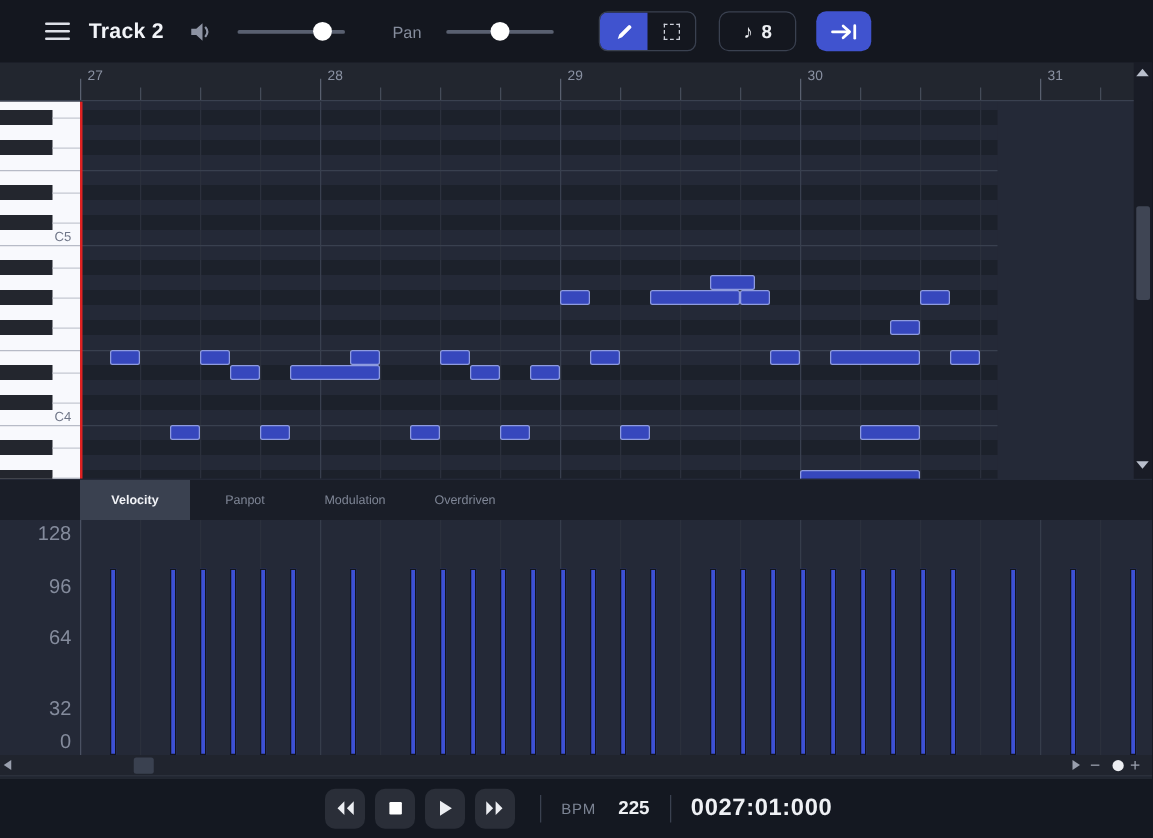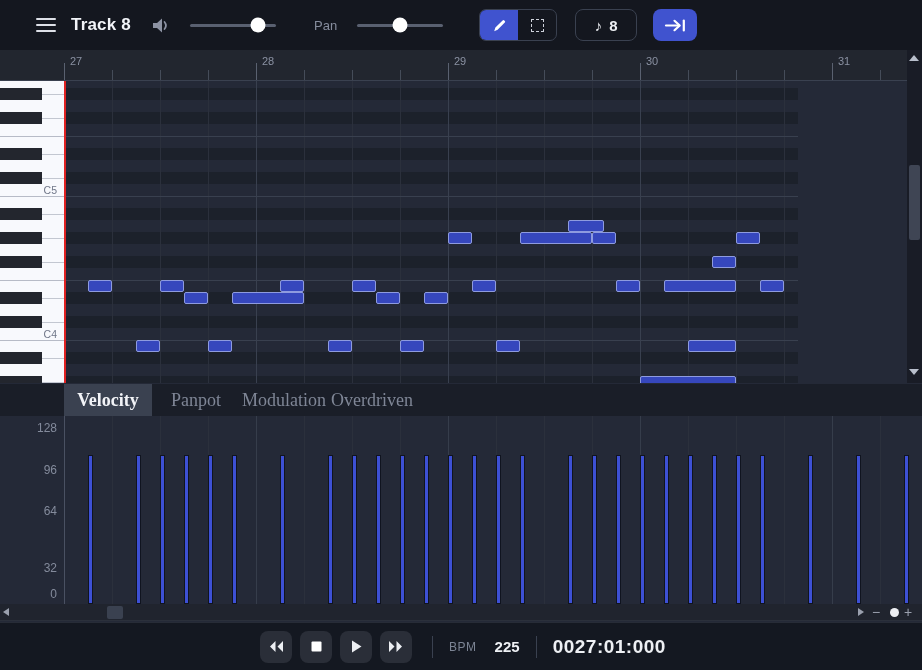--- a/index.html
+++ b/index.html
@@ -64,27 +64,27 @@
   .vscroll { position:absolute; left:907px; top:50px; width:15px; height:333px; background:#191c26; z-index:12; }
   .vscroll .thumb { position:absolute; left:2px; width:11px; border-radius:2px; background:#3f4554; cursor:pointer; }
   .tri-up { width:0; height:0; border-left:5px solid transparent; border-right:5px solid transparent;
     border-bottom:6px solid #b9bfcc; position:absolute; left:2px; cursor:pointer; }
   .tri-down { width:0; height:0; border-left:5px solid transparent; border-right:5px solid transparent;
     border-top:6px solid #b9bfcc; position:absolute; left:2px; cursor:pointer; }
   
   .tabbar { position:absolute; left:0; top:384px; width:922px; height:32px; background:#1a1e28;
     display:flex; padding-left:64px; z-index:8; }
   .tab { width:88px; height:32px; display:flex; align-items:center; justify-content:center;
-    color:#7f8696; font-size:18px; cursor:pointer;font-family:Liberation Serif, serif; }
+    color:#7f8696; font-size:10px; cursor:pointer; }
   .tab.active { background:#3a4150; color:#f2f3f7; font-weight:bold; }
   
   .velpanel { position:absolute; left:0; top:416px; width:922px; height:188px; background:#242937; overflow:hidden; }
   .velpanel .axis-line { position:absolute; left:64px; top:0; width:1px; height:100%; background:#4a5162; }
   .velpanel .vlabel { position:absolute; left:0; width:57px; height:16px; line-height:16px;
-    text-align:right; color:#848b9c; font-size:12px; }
+    text-align:right; color:#848b9c; font-size:16px; }
   .velpanel .vline { position:absolute; top:0; width:1px; height:100%; background:#2b303c; }
   .velpanel .vline.measure { background:#363d4b; }
   .velbar { position:absolute; width:5px; background:#3d50d4; border:1px solid #10141f; cursor:pointer; }
   
   .hscroll { position:absolute; left:0; top:604px; width:922px; height:17px; background:#20242e;
     border-bottom:1px solid #2b303b; z-index:12; }
   .hscroll .thumb { position:absolute; left:107px; top:2px; width:16px; height:13px;
     background:#3a4150; border-radius:2px; cursor:pointer; }
   .tri-left { position:absolute; left:3px; top:4px; width:0; height:0; border-top:4.5px solid transparent;
     border-bottom:4.5px solid transparent; border-right:6px solid #9aa0ae; cursor:pointer; }
@@ -108,21 +108,21 @@
 <body>
 
 <div id="app">
 
   <div class="topbar">
     <div class="hamburger">
         <span></span>
         <span></span>
         <span></span>
       </div>
-    <div class="track-title">Track 8</div>
+    <div class="track-title">Track 2</div>
 
 
     <div class="vol-group">
       <span style="display:flex;">
         <svg width="21" height="17" viewBox="0 0 21 17">
           <path d="M2 6 h4 l5 -4.5 v14 L6 11 H2 Z" fill="#8d93a3"></path>
           <path d="M13.5 5 q2.8 3.5 0 7" fill="none" stroke="#8d93a3" stroke-width="1.7" stroke-linecap="round"></path>
         </svg>
       </span>
       <div class="slider" style="width:86px; margin-left:18px;">

